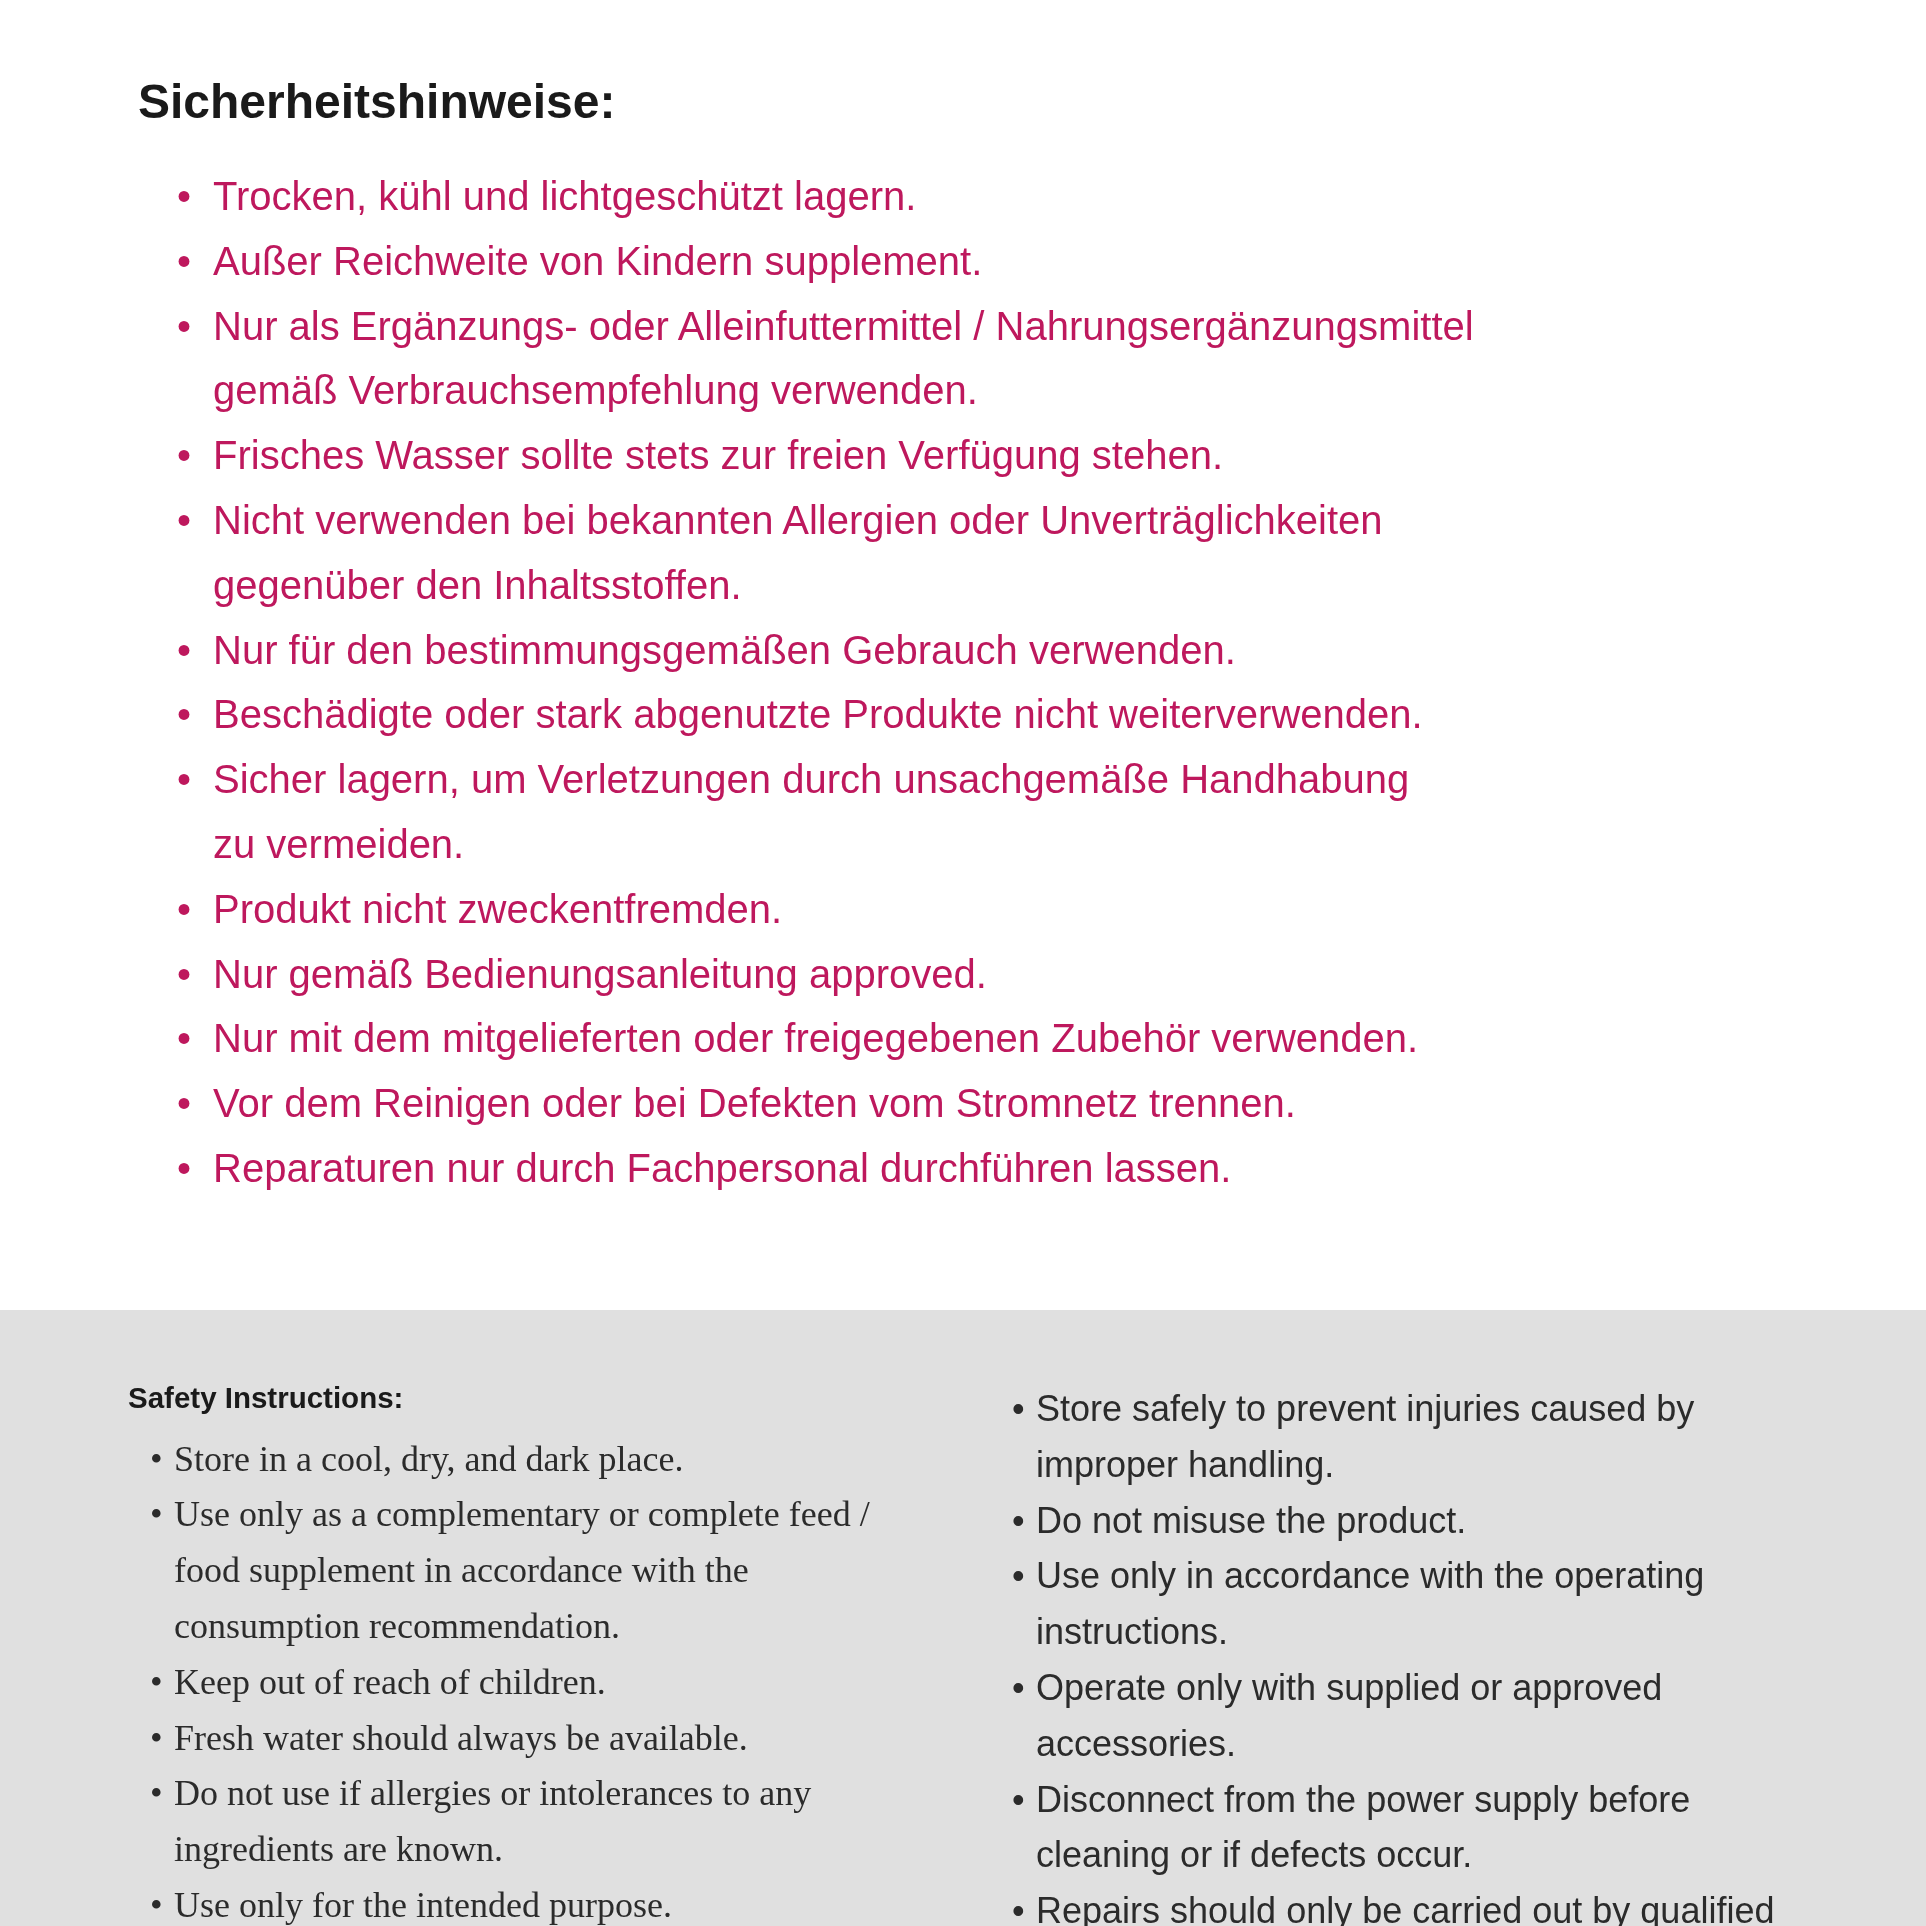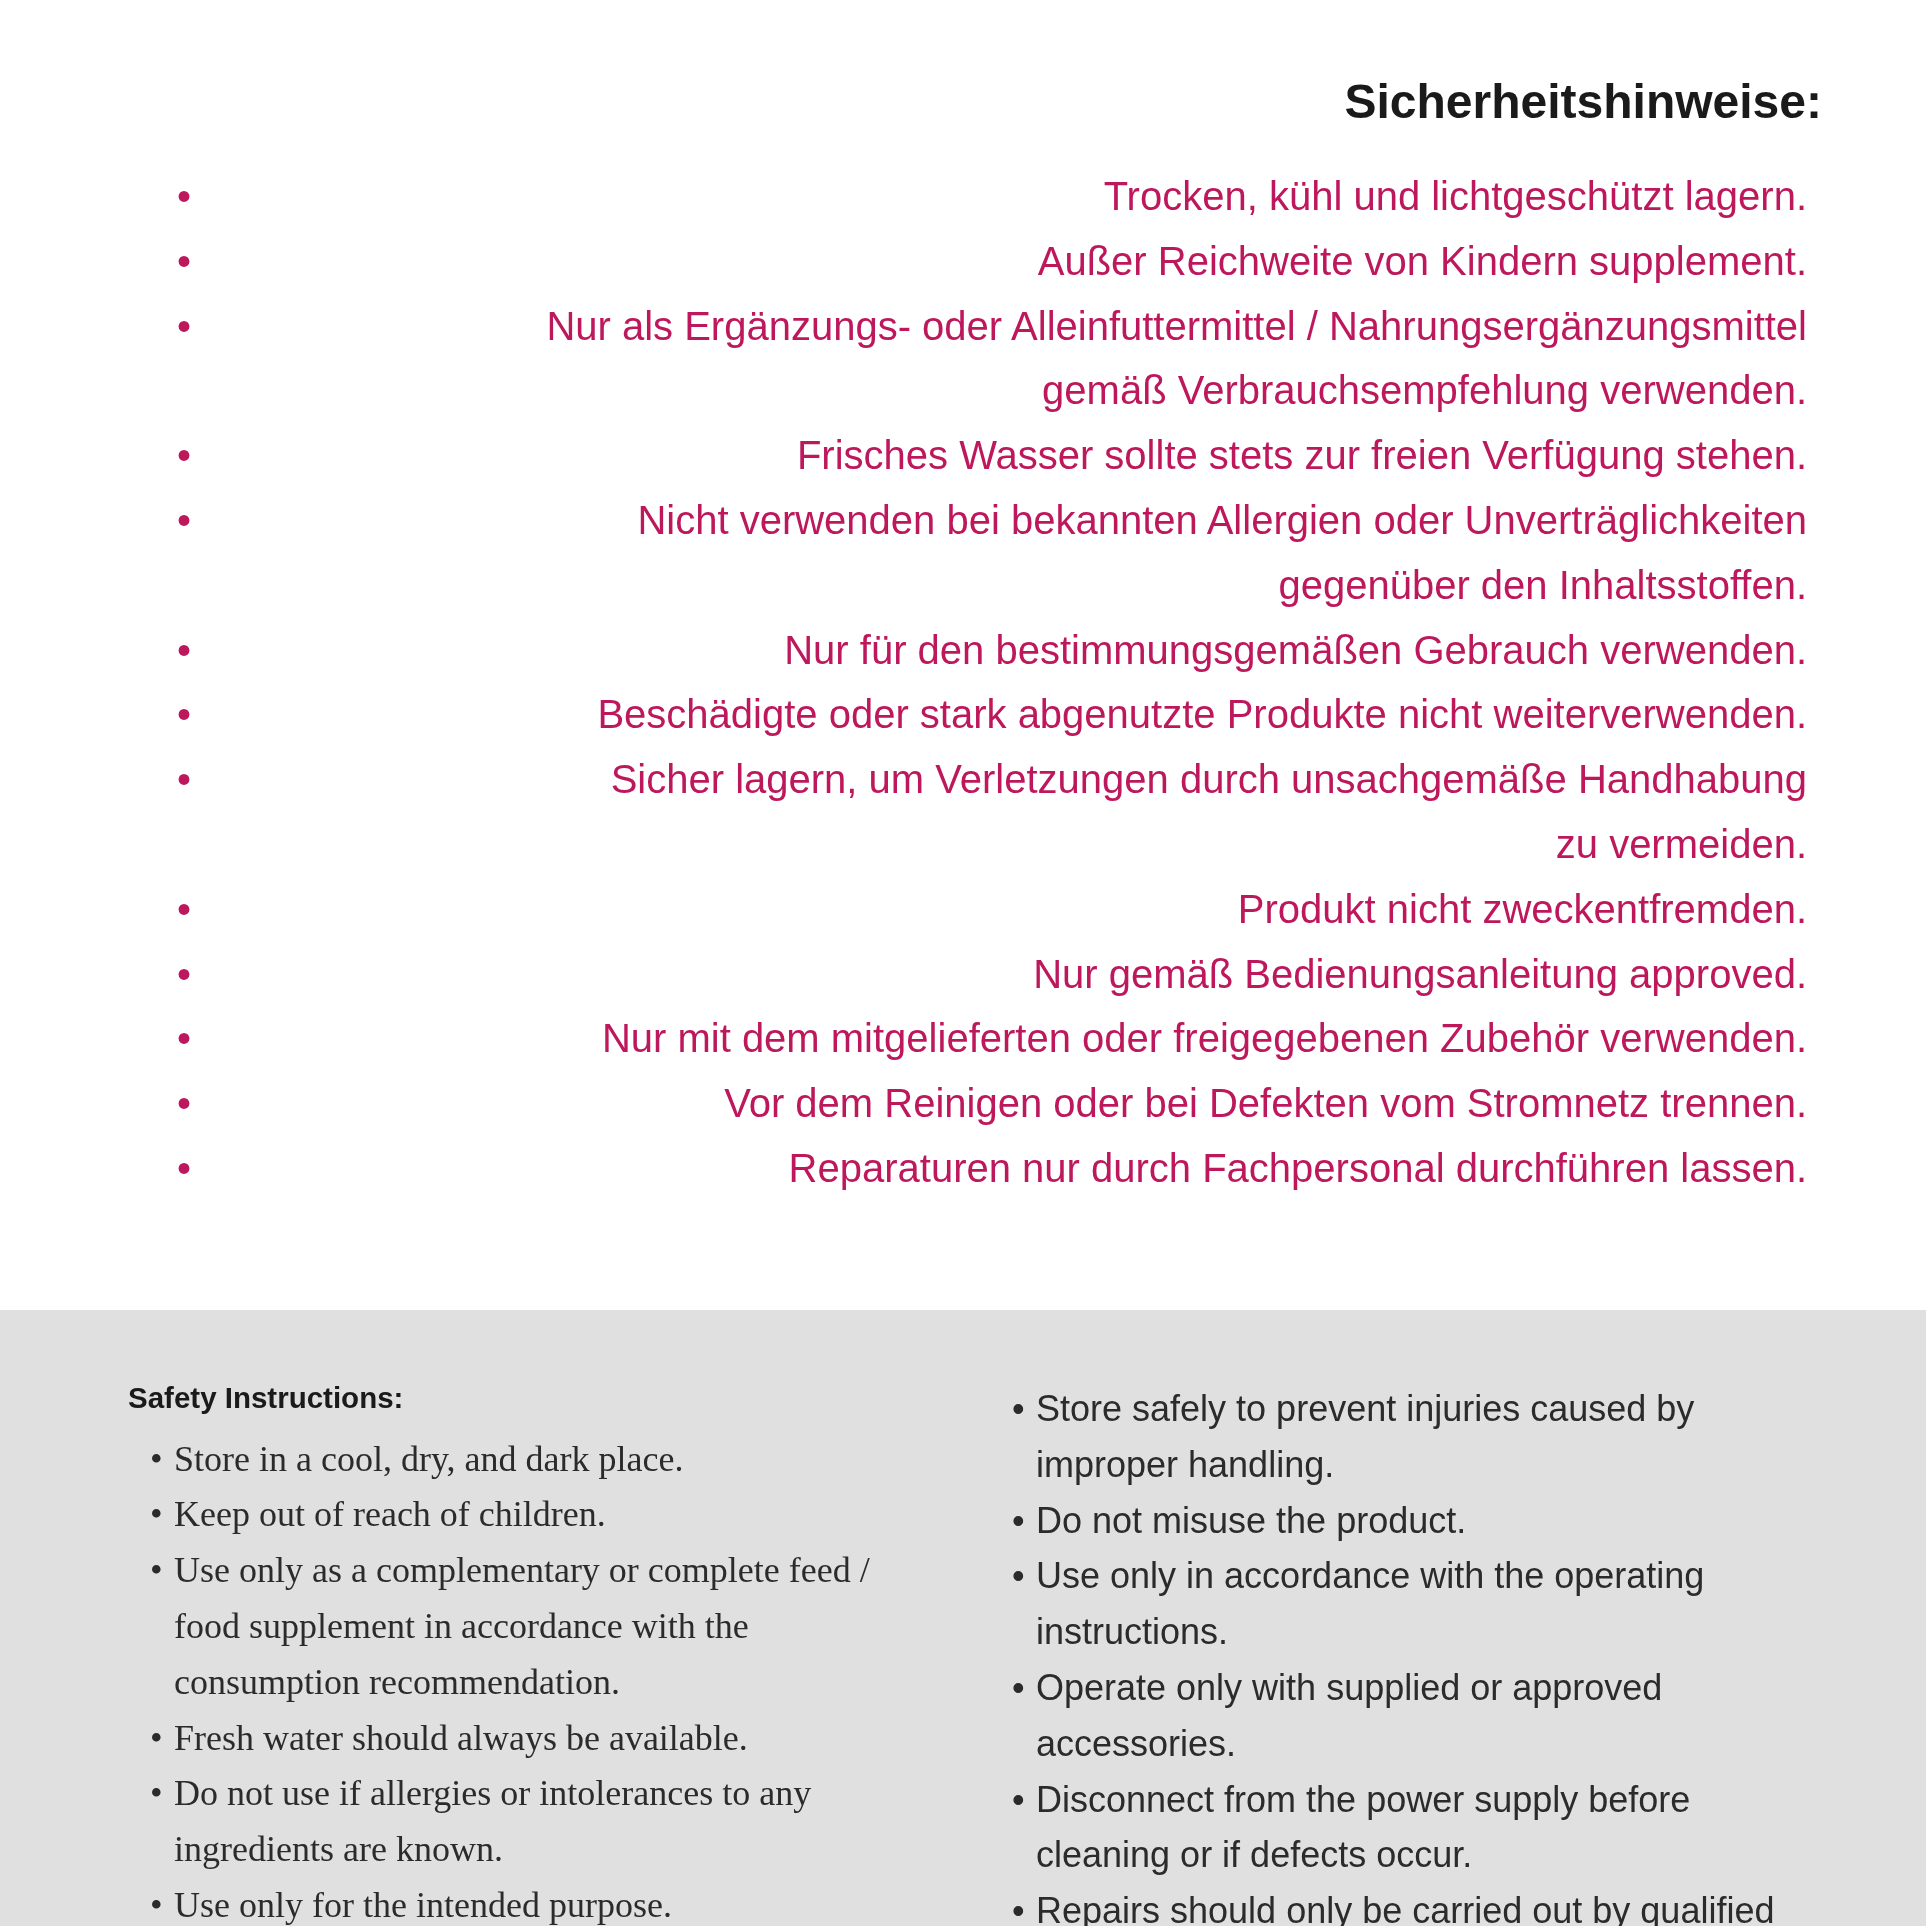--- a/index.html
+++ b/index.html
@@ -10,21 +10,20 @@
     background: #ffffff;
     font-family: "Liberation Sans", sans-serif;
     color: #222222;
     position: relative;
     overflow: hidden;
   }
 
   
   .german-section {
     padding: 74px 104px 0 138px;
-    text-align: right;
   }
   .german-title {
     margin: 0 0 35px 0;
     font-size: 48px;
     font-weight: 700;
     color: #1a1a1a;
   }
   .german-list {
     list-style: none;
     margin: 0;
@@ -113,24 +112,24 @@
       <li>Vor dem Reinigen oder bei Defekten vom Stromnetz trennen.</li>
       <li>Reparaturen nur durch Fachpersonal durchführen lassen.</li>
     </ul>
   </section>
 
   <section class="english-section">
     <div class="english-col left">
       <h2 class="english-title">Safety Instructions:</h2>
       <ul class="english-list">
         <li>Store in a cool, dry, and dark place.</li>
-        <li>Keep out of reach of children.</li>
         <li>Use only as a complementary or complete feed /
 food supplement in accordance with the
 consumption recommendation.</li>
+        <li>Keep out of reach of children.</li>
         <li>Fresh water should always be available.</li>
         <li>Do not use if allergies or intolerances to any
 ingredients are known.</li>
         <li>Use only for the intended purpose.</li>
       </ul>
     </div>
     <div class="english-col right">
       <ul class="english-list">
         <li>Store safely to prevent injuries caused by
 improper handling.</li>

